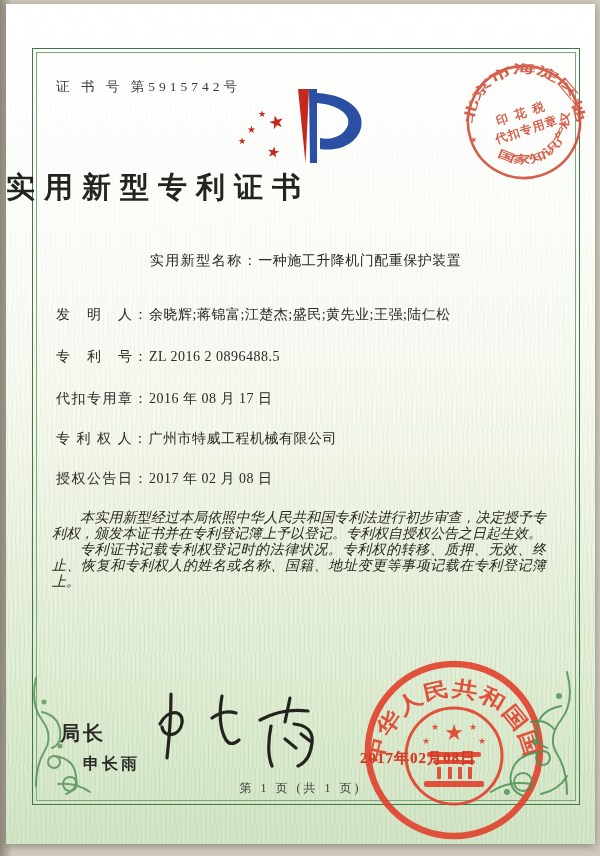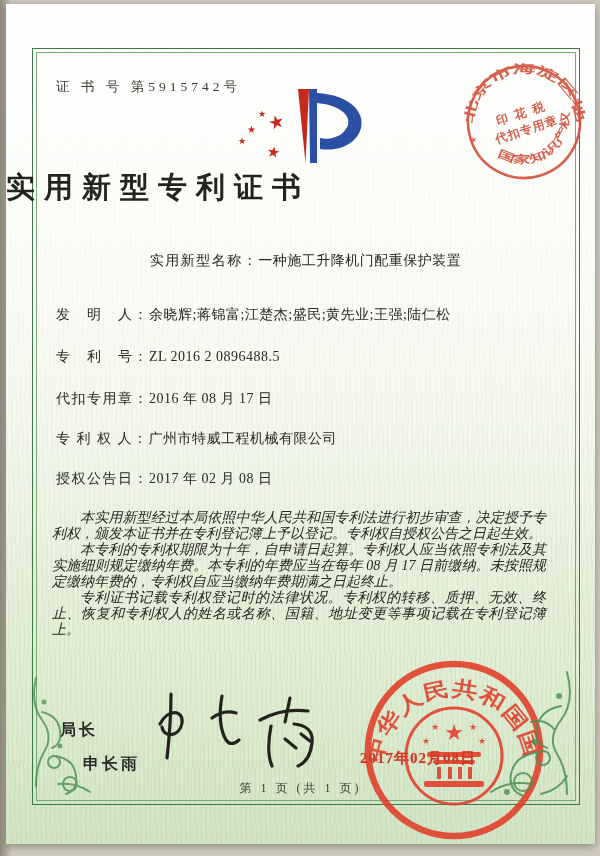--- a/index.html
+++ b/index.html
@@ -43,21 +43,21 @@
   .field-row { position:absolute; left:50px; right:40px; font-size:14px; letter-spacing:.5px; white-space:nowrap; }
   .field-row .flabel { letter-spacing:1.5px; }
   .f0 { top:248px;text-align:center; } .f1 { top:302px; } .f2 { top:344px; }
   .f3 { top:386px; } .f4 { top:426px; } .f5 { top:466px; }
   .body-text {
     position:absolute; left:46px; right:49px; top:494px;
     font-size:14px; line-height:16px; text-align:justify;
     font-style:italic; color:#26261f;margin-top:12px;
   }
   .body-text p { text-indent:2em; margin:0; }
-  .director-title { position:absolute; left:54px; top:716px; font-size:16px; font-weight:600; letter-spacing:3px; font-family:"Liberation Sans","DejaVu Sans",sans-serif; }
+  .director-title { position:absolute; left:54px; top:716px; font-size:20px; font-weight:600; letter-spacing:3px; font-family:"Liberation Sans","DejaVu Sans",sans-serif; }
   .director-name  { position:absolute; left:54px; top:750px; font-size:16px; font-weight:600; letter-spacing:3px; font-family:"Liberation Sans","DejaVu Sans",sans-serif;margin-left:23px; }
   .signature { position:absolute; left:132px; top:680px; width:200px; height:100px; }
   .seal { position:absolute; left:339px; top:652px; width:218px; height:188px; opacity:.88; }
   .seal-date {
     position:absolute; left:354px; top:745px;
     font-size:15px; font-weight:700; color:#d33a25; letter-spacing:1px;
     text-shadow:0 0 1px rgba(211,58,37,.5);
   }
   .stamp { position:absolute; left:452px; top:52px; width:132px; height:132px; transform:rotate(-18deg); opacity:.9; }
   .footer {
@@ -109,21 +109,20 @@
   </div>
   <div class="field-row f4">
     <span class="flabel">专 利 权 人：</span><span>广州市特威工程机械有限公司</span>
   </div>
   <div class="field-row f5">
     <span class="flabel">授权公告日：</span><span>2017 年 02 月 08 日</span>
   </div>
 
   <div class="body-text">
     <p>本实用新型经过本局依照中华人民共和国专利法进行初步审查，决定授予专利权，颁发本证书并在专利登记簿上予以登记。专利权自授权公告之日起生效。</p>
-    <p>本专利的专利权期限为十年，自申请日起算。专利权人应当依照专利法及其实施细则规定缴纳年费。本专利的年费应当在每年 08 月 17 日前缴纳。未按照规定缴纳年费的，专利权自应当缴纳年费期满之日起终止。</p>
     <p>专利证书记载专利权登记时的法律状况。专利权的转移、质押、无效、终止、恢复和专利权人的姓名或名称、国籍、地址变更等事项记载在专利登记簿上。</p>
   </div>
 
   <div class="director-title">局长</div>
   <div class="director-name">申长雨</div>
 
   <svg class="signature" viewBox="0 0 200 100">
     <g fill="none" stroke="#15130f" stroke-width="3.2" stroke-linecap="round" opacity=".92">
       <path d="M22,40 c8,-16 24,-14 22,-1 c-2,13 -18,16 -20,4"></path>
       <path d="M33,10 c0,22 -2,46 -4,64"></path>

